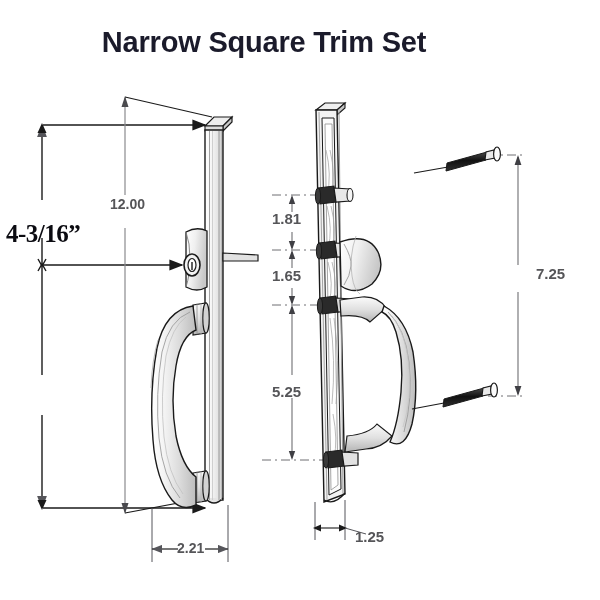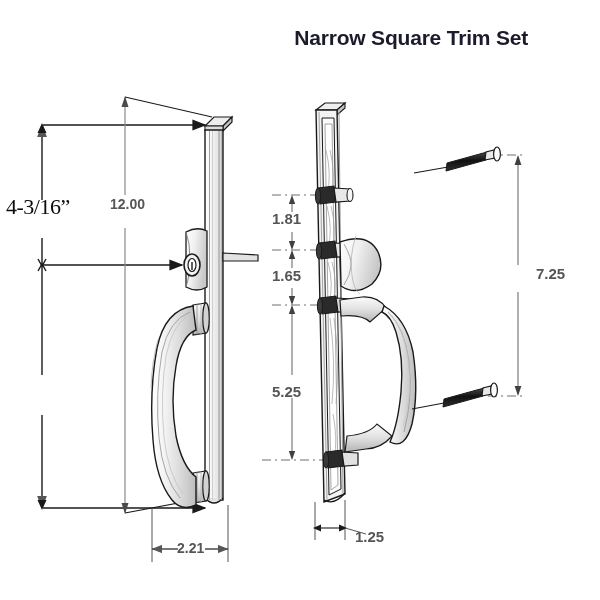--- a/index.html
+++ b/index.html
@@ -13,43 +13,44 @@
     height: 600px;
     background: #ffffff;
     overflow: hidden;
     font-family: "Liberation Sans", sans-serif;
   }
   #title {
     position: absolute;
     left: 0;
     top: 26px;
     width: 528px;
-    text-align: right;
+    text-align: center;
     font-family: "Liberation Sans", sans-serif;
-    font-size: 21px;
+    font-size: 29px;
     font-weight: bold;
     color: #1b1b2b;
     letter-spacing: -0.2px;
   }
   .dimlabel {
     position: absolute;
     font-family: "Liberation Sans", sans-serif;
     color: #555558;
     font-size: 15px;
     white-space: nowrap;
     font-weight: bold;
   }
   .boldlabel {
     position: absolute;
     font-family: "Liberation Serif", serif;
-    font-weight: normal;
+    font-weight: bold;
     color: #0b0b11;
-    font-size: 22px;
+    font-size: 25px;
     white-space: nowrap;
     letter-spacing: -0.5px;
+    margin-top: 26px;
   }
   svg {
     position: absolute;
     left: 0;
     top: 0;
     width: 600px;
     height: 600px;
   }
 </style>
 </head>

